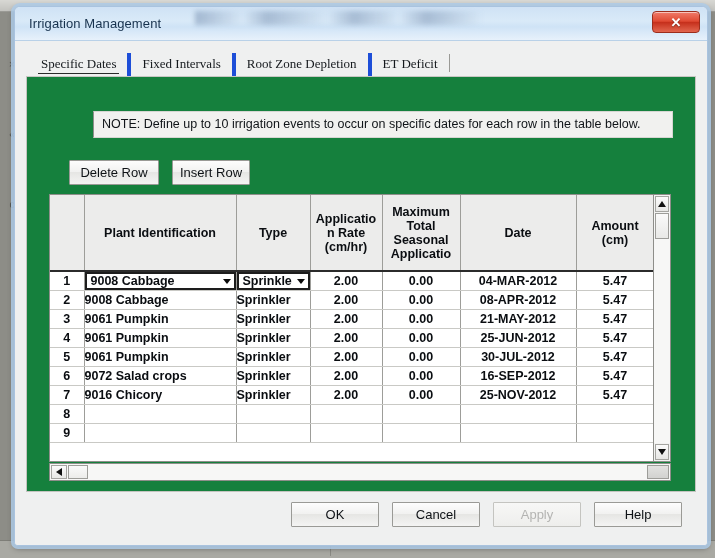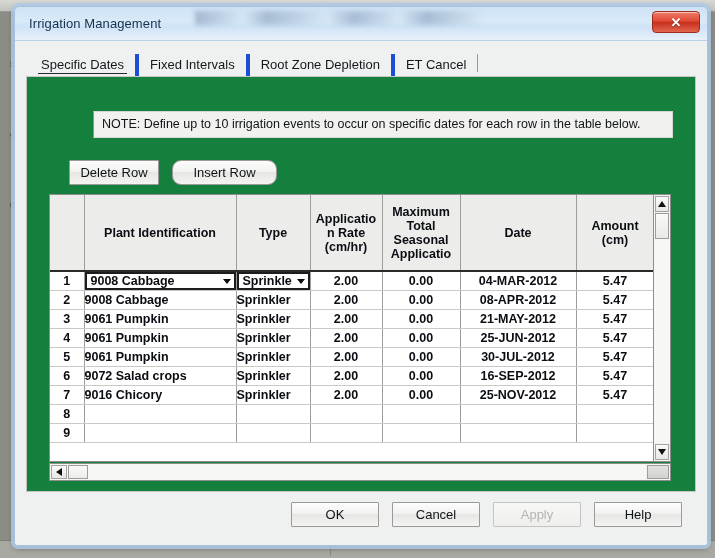--- a/index.html
+++ b/index.html
@@ -104,20 +104,21 @@
     background: #eff0f0;
     min-height: 0;
   }
 
   
   .tabstrip {
     display: flex; align-items: flex-end;
     height: 26px; flex: 0 0 26px;
     padding-left: 4px;
     border-bottom: 1px solid #c8c8c4;
+    font-family: Liberation Serif, serif;
   }
   .tab {
     position: relative;
     padding: 3px 11px 4px 11px;
     font-size: 13px; color: #14181c;
     background: transparent;
     cursor: pointer;
     white-space: nowrap;
   }
   .tab + .tab { border-left: 4px solid #1d4ed8; }
@@ -158,21 +159,21 @@
     font-family: "Liberation Sans", sans-serif;
     font-size: 13px; color: #0e1216;
     background: linear-gradient(180deg, #fdfdfd 0%, #f1f1f0 48%, #e6e6e4 50%, #f4f4f3 100%);
     border: 1px solid #9a9a96;
     padding: 4px 0;
     text-align: center;
     cursor: pointer;
     border-radius: 1px;
   }
   .btn-delete-row { width: 90px; }
-  .btn-insert-row { width: 105px; border-radius: 9px; }
+  .btn-insert-row { width: 78px; }
 
   
   .gridwrap {
     flex: 1 1 auto;
     display: flex; flex-direction: column;
     margin: 0 12px 0 10px;
     min-height: 0;
   }
   .grid-main { display: flex; flex: 1 1 auto; min-height: 0; }
   .grid-scrollarea {
@@ -364,21 +365,21 @@
       <div class="title-text">Irrigation Management</div>
       <div class="close-btn">✕</div>
     </div>
 
     <div class="client">
 
       <div class="tabstrip">
         <div class="tab active">Specific Dates</div>
         <div class="tab">Fixed Intervals</div>
         <div class="tab">Root Zone Depletion</div>
-        <div class="tab">ET Cancel</div>
+        <div class="tab">ET Deficit</div>
         <div class="tab-endcap"></div>
       </div>
 
       <div class="tabpage">
 
         <div class="note-box">NOTE:  Define up to 10 irrigation events to occur on specific dates for each row in the table below.</div>
 
         <div class="rowbtns">
           <div class="btn btn-delete-row">Delete Row</div>
           <div class="btn btn-insert-row">Insert Row</div>

